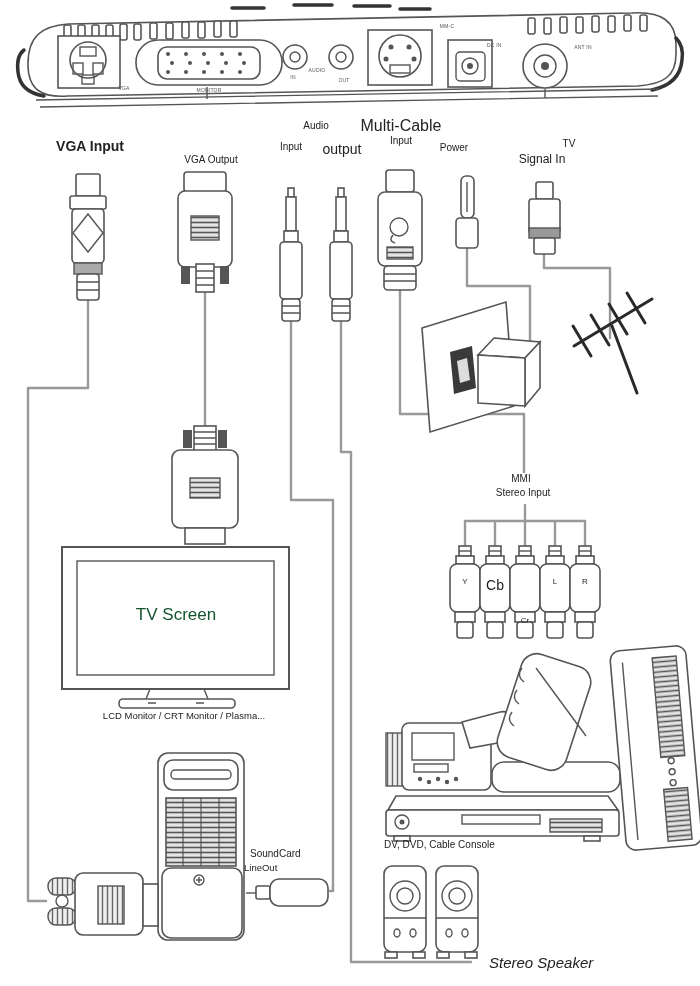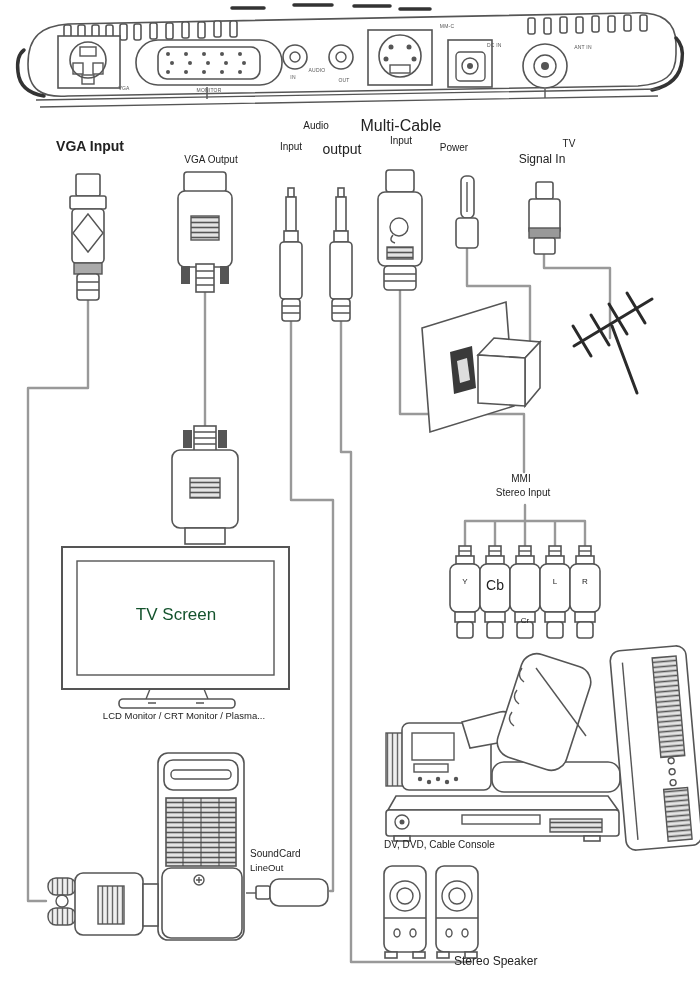--- a/index.html
+++ b/index.html
@@ -381,24 +381,24 @@
 <div class="lbl c" style="left:541px;top:139px;font-size:10px;margin-left:28px;">TV</div>
 <div class="lbl c" style="left:542px;top:153px;font-size:12px;">Signal In</div>
 
 <div class="lbl c" style="left:521px;top:474px;font-size:10px;">MMI</div>
 <div class="lbl c" style="left:523px;top:488px;font-size:10px;">Stereo Input</div>
 
 <div class="lbl c" style="left:176px;top:606px;font-size:17px;color:#14532d;">TV Screen</div>
 <div class="lbl c" style="left:176px;top:711px;font-size:9.5px;margin-left:8px;">LCD Monitor / CRT Monitor / Plasma...</div>
 
 <div class="lbl" style="left:250px;top:849px;font-size:10px;">SoundCard</div>
-<div class="lbl" style="left:250px;top:863px;font-size:9.5px;">LineOut</div>
+<div class="lbl" style="left:244px;top:863px;font-size:9.5px;">LineOut</div>
 
 <div class="lbl" style="left:384px;top:840px;font-size:10px;">DV, DVD, Cable Console</div>
-<div class="lbl" style="left:454px;top:955px;font-size:12px;">Stereo Speaker</div>
+<div class="lbl" style="left:489px;top:955px;font-size:15px;font-style:italic;">Stereo Speaker</div>
 
 <div class="lbl c" style="left:465px;top:578px;font-size:8px;">Y</div>
 <div class="lbl c" style="left:495px;top:578px;font-size:14px;">Cb</div>
 <div class="lbl c" style="left:525px;top:578px;font-size:8px;margin-top:39px;">Cr</div>
 <div class="lbl c" style="left:555px;top:578px;font-size:8px;">L</div>
 <div class="lbl c" style="left:585px;top:578px;font-size:8px;">R</div>
 
 <div class="lbl c tiny" style="left:124px;top:86px;">VGA</div>
 <div class="lbl c tiny" style="left:209px;top:88px;">MONITOR</div>
 <div class="lbl c tiny" style="left:317px;top:68px;">AUDIO</div>

